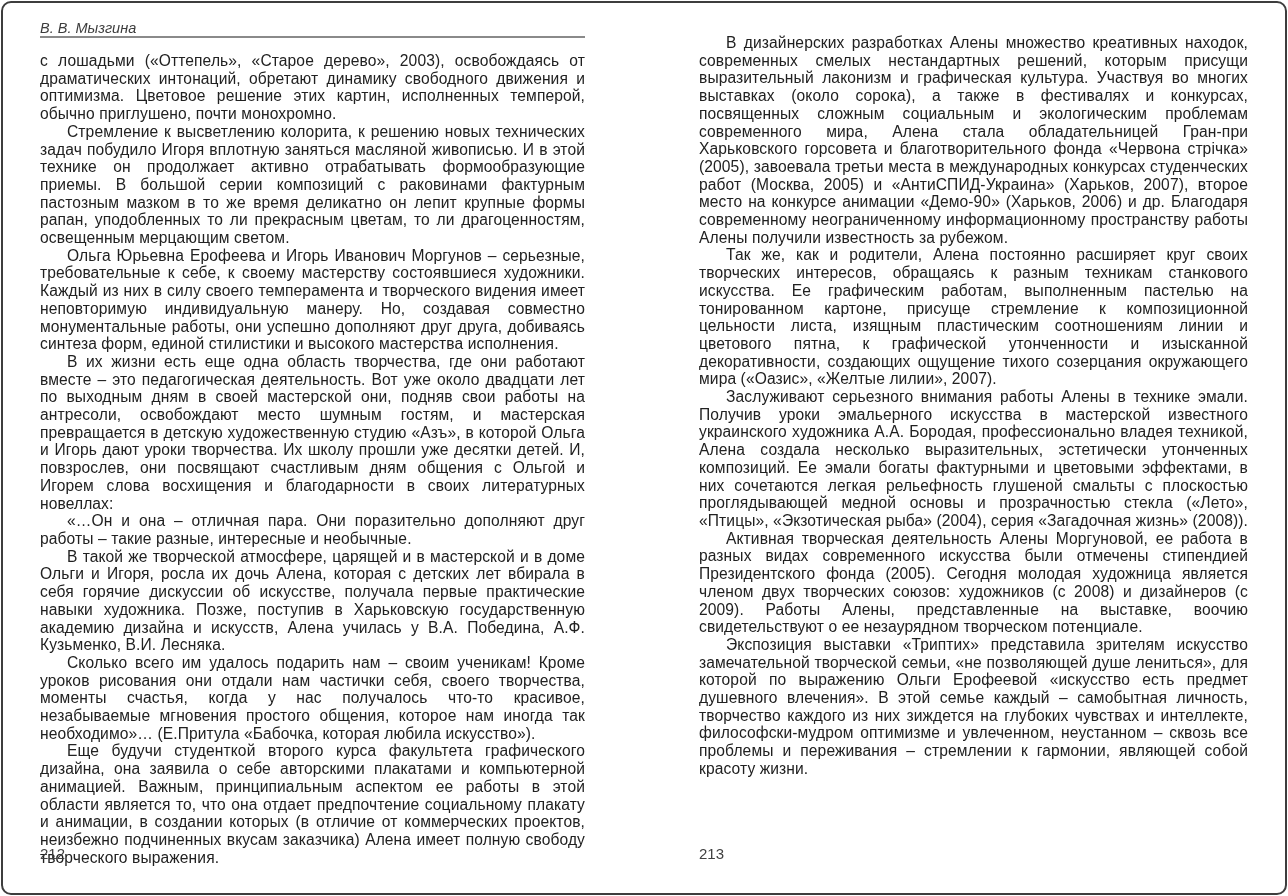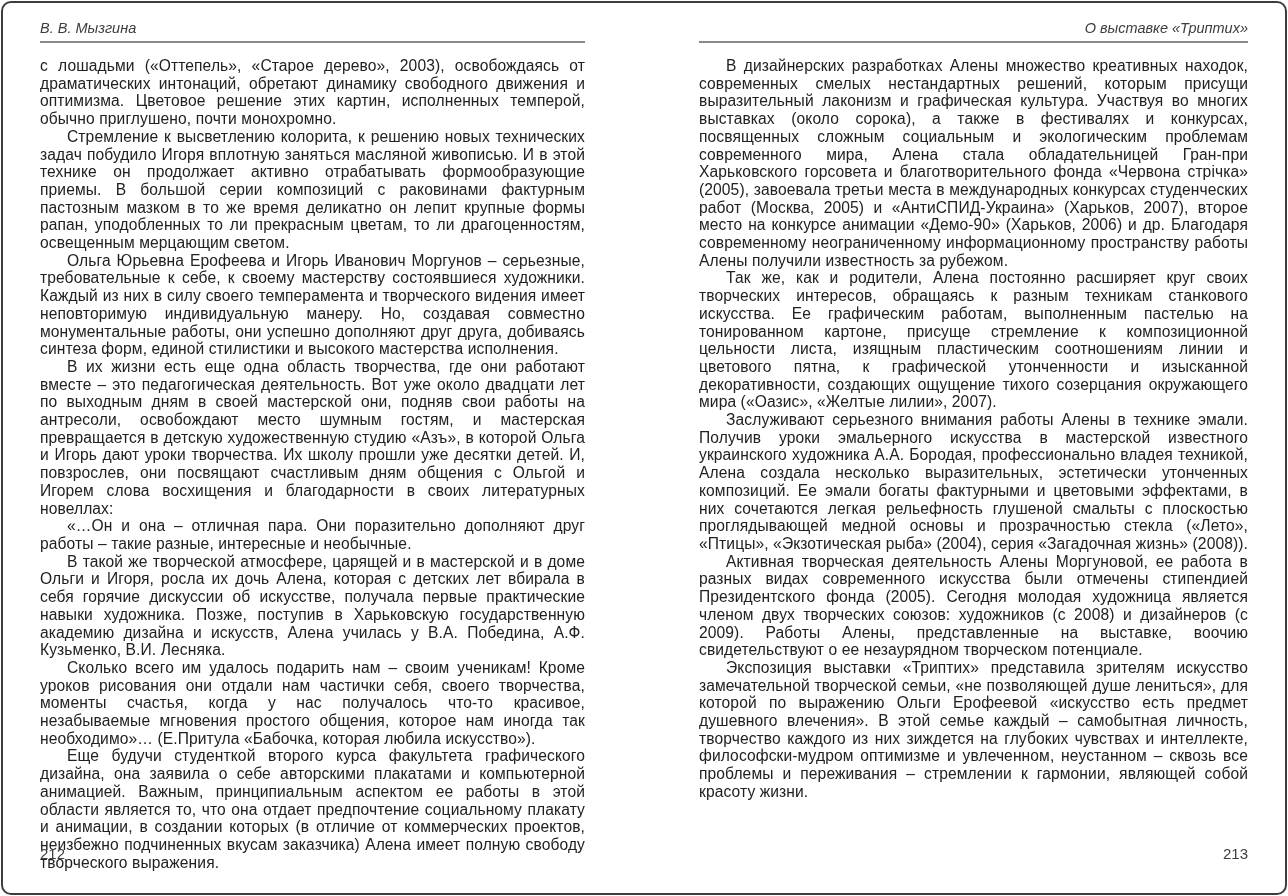--- a/index.html
+++ b/index.html
@@ -26,21 +26,20 @@
     position: absolute;
     top: 20px;
   }
   .page-col.left  { left: 40px;  width: 545px; }
   .page-col.right { left: 699px; width: 549px; }
 
   .running-head {
     font-size: 14.5px;
     font-style: italic;
     color: #3c3c3c;
-    padding-bottom: 5px;
     border-bottom: 2px solid #8a8a8a;
     line-height: 16px;
   }
   .running-head.align-right { text-align: right; }
 
   .text-column {
     margin-top: 14px;
     font-size: 15.6px;
     line-height: 17.7px;
     text-align: justify;
@@ -54,21 +53,21 @@
   .text-column p.noindent { text-indent: 0; }
 
   .page-number {
     position: absolute;
     top: 845px;
     font-size: 15px;
     color: #404040;
     line-height: 18px;
   }
   .page-number.left  { left: 40px; }
-  .page-number.right { left: 699px; width: 549px; text-align: right; }
+  .page-number.right { left: 699px; width: 549px; text-align: left; }
 </style>
 </head>
 <body>
 
 <div class="page-frame"></div>
 
 <div class="page-col left">
   <div class="running-head">В. В. Мызгина</div>
   <div class="text-column">
       <p class="noindent">с лошадьми («Оттепель», «Старое дерево», 2003), освобождаясь от драматических интонаций, обретают динамику свободного движения и оптимизма. Цветовое решение этих картин, исполненных темперой, обычно приглушено, почти монохромно.</p>
@@ -77,21 +76,20 @@
       <p>В их жизни есть еще одна область творчества, где они работают вместе – это педагогическая деятельность. Вот уже около двадцати лет по выходным дням в своей мастерской они, подняв свои работы на антресоли, освобождают место шумным гостям, и мастерская превращается в детскую художественную студию «Азъ», в которой Ольга и Игорь дают уроки творчества. Их школу прошли уже десятки детей. И, повзрослев, они посвящают счастливым дням общения с Ольгой и Игорем слова восхищения и благодарности в своих литературных новеллах:</p>
       <p>«…Он и она – отличная пара. Они поразительно дополняют друг работы – такие разные, интересные и необычные.</p>
       <p>В такой же творческой атмосфере, царящей и в мастерской и в доме Ольги и Игоря, росла их дочь Алена, которая с детских лет вбирала в себя горячие дискуссии об искусстве, получала первые практические навыки художника. Позже, поступив в Харьковскую государственную академию дизайна и искусств, Алена училась у В.А. Победина, А.Ф. Кузьменко, В.И. Лесняка.</p>
       <p>Сколько всего им удалось подарить нам – своим ученикам! Кроме уроков рисования они отдали нам частички себя, своего творчества, моменты счастья, когда у нас получалось что-то красивое, незабываемые мгновения простого общения, которое нам иногда так необходимо»… (Е.Притула «Бабочка, которая любила искусство»).</p>
       <p>Еще будучи студенткой второго курса факультета графического дизайна, она заявила о себе авторскими плакатами и компьютерной анимацией. Важным, принципиальным аспектом ее работы в этой области является то, что она отдает предпочтение социальному плакату и анимации, в создании которых (в отличие от коммерческих проектов, неизбежно подчиненных вкусам заказчика) Алена имеет полную свободу творческого выражения.</p>
     </div>
 </div>
 <div class="page-number left">212</div>
 
 <div class="page-col right">
-  <div class="running-head align-right">О выставке «Триптих»</div>
   <div class="text-column">
       <p>В дизайнерских разработках Алены множество креативных находок, современных смелых нестандартных решений, которым присущи выразительный лаконизм и графическая культура. Участвуя во многих выставках (около сорока), а также в фестивалях и конкурсах, посвященных сложным социальным и экологическим проблемам современного мира, Алена стала обладательницей Гран-при Харьковского горсовета и благотворительного фонда «Червона стрічка» (2005), завоевала третьи места в международных конкурсах студенческих работ (Москва, 2005) и «АнтиСПИД-Украина» (Харьков, 2007), второе место на конкурсе анимации «Демо-90» (Харьков, 2006) и др. Благодаря современному неограниченному информационному пространству работы Алены получили известность за рубежом.</p>
       <p>Так же, как и родители, Алена постоянно расширяет круг своих творческих интересов, обращаясь к разным техникам станкового искусства. Ее графическим работам, выполненным пастелью на тонированном картоне, присуще стремление к композиционной цельности листа, изящным пластическим соотношениям линии и цветового пятна, к графической утонченности и изысканной декоративности, создающих ощущение тихого созерцания окружающего мира («Оазис», «Желтые лилии», 2007).</p>
       <p>Заслуживают серьезного внимания работы Алены в технике эмали. Получив уроки эмальерного искусства в мастерской известного украинского художника А.А. Бородая, профессионально владея техникой, Алена создала несколько выразительных, эстетически утонченных композиций. Ее эмали богаты фактурными и цветовыми эффектами, в них сочетаются легкая рельефность глушеной смальты с плоскостью проглядывающей медной основы и прозрачностью стекла («Лето», «Птицы», «Экзотическая рыба» (2004), серия «Загадочная жизнь» (2008)).</p>
       <p>Активная творческая деятельность Алены Моргуновой, ее работа в разных видах современного искусства были отмечены стипендией Президентского фонда (2005). Сегодня молодая художница является членом двух творческих союзов: художников (с 2008) и дизайнеров (с 2009). Работы Алены, представленные на выставке, воочию свидетельствуют о ее незаурядном творческом потенциале.</p>
       <p>Экспозиция выставки «Триптих» представила зрителям искусство замечательной творческой семьи, «не позволяющей душе лениться», для которой по выражению Ольги Ерофеевой «искусство есть предмет душевного влечения». В этой семье каждый – самобытная личность, творчество каждого из них зиждется на глубоких чувствах и интеллекте, философски-мудром оптимизме и увлеченном, неустанном – сквозь все проблемы и переживания – стремлении к гармонии, являющей собой красоту жизни.</p>
     </div>
 </div>
 <div class="page-number right">213</div>
 

